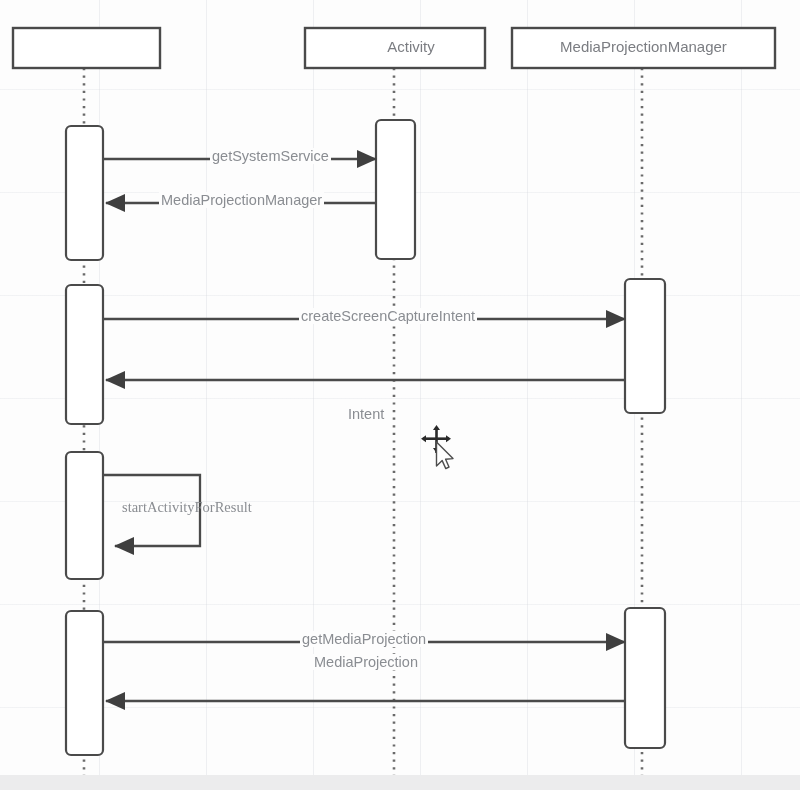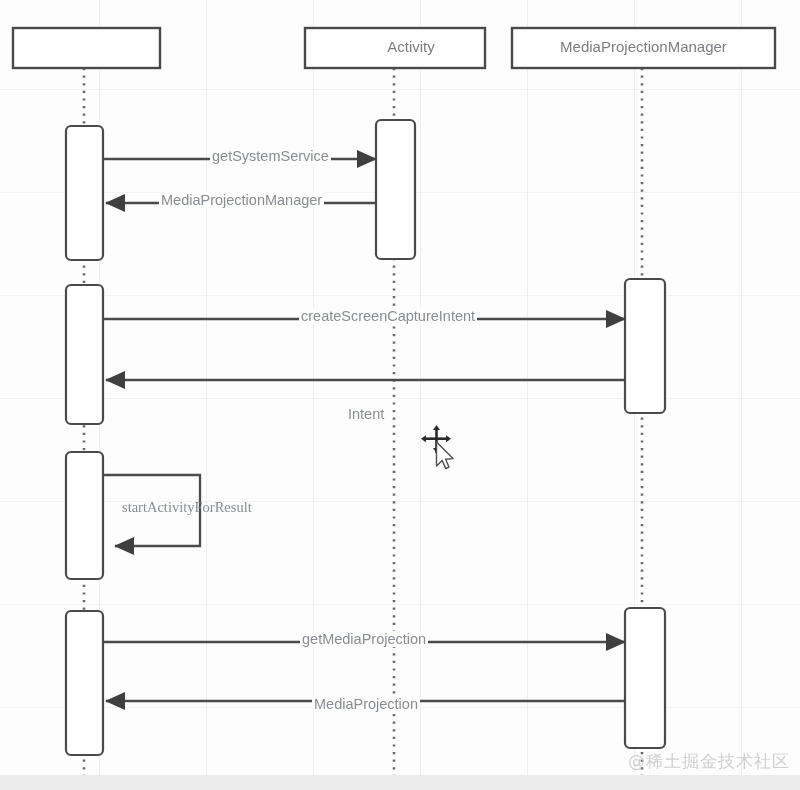--- a/index.html
+++ b/index.html
@@ -123,31 +123,30 @@
   <div id="labels">
       <div class="plabel" style="left: 13px; top: 38px; width: 147px;"></div>
       <div class="plabel" style="left: 305px; top: 38px; width: 212px;">Activity</div>
       <div class="plabel" style="left: 512px; top: 38px; width: 263px;">MediaProjectionManager</div>
       <div class="msglabel" style="left: 179px; top: 148px; visibility: visible; margin-left: 31px;">getSystemService</div>
       <div class="msglabel" style="left: 159px; top: 192px; visibility: visible;">MediaProjectionManager</div>
       <div class="msglabel" style="left: 275px; top: 308px; visibility: visible; margin-left: 24px;">createScreenCaptureIntent</div>
       <div class="msglabel" style="left: 346px; top: 369px; visibility: visible; margin-top: 37px;">Intent</div>
       <div class="msglabel selfcall" style="left: 120px; top: 498.5px; font-family: Liberation Serif, serif;">startActivityForResult</div>
       <div class="msglabel" style="left: 300px; top: 631px; visibility: visible;">getMediaProjection</div>
-      <div class="msglabel" style="left: 312px; top: 696px; visibility: visible;">MediaProjection</div>
+      <div class="msglabel" style="left: 312px; top: 654px; visibility: visible;">MediaProjection</div>
     </div>
 
   <svg id="cursor" width="34" height="45" viewBox="0 0 34 45" style="left: 421px; top: 425px;">
     <g fill="#2a2a2a">
       <rect x="14.2" y="2" width="2.6" height="26"></rect>
       <rect x="2" y="12.4" width="26" height="2.6"></rect>
       <path d="M15.5 0 L19 5 L12 5 z"></path>
       <path d="M15.5 28 L19 23 L12 23 z"></path>
       <path d="M0 13.7 L5 10.2 L5 17.2 z"></path>
       <path d="M30 13.7 L25 10.2 L25 17.2 z"></path>
     </g>
     <path d="M15.5 17 L15.5 41 L21.2 35.6 L24.8 43.6 L28 42 L24.6 34.2 L32 33.6 z" fill="#ffffff" stroke="#4d4d4d" stroke-width="1.4" stroke-linejoin="round"></path>
   </svg>
 
-  <div id="watermark">@稀土掘金技术社区</div>
 
   <div id="bottomband"></div>
 </div>
 
 </body></html>

